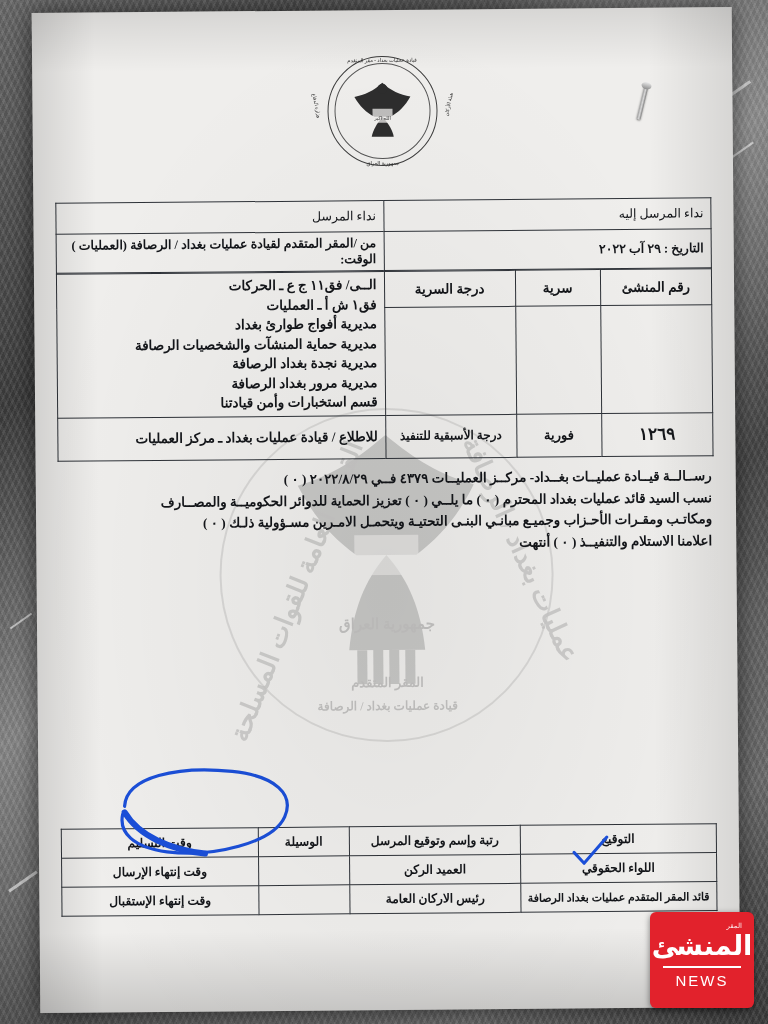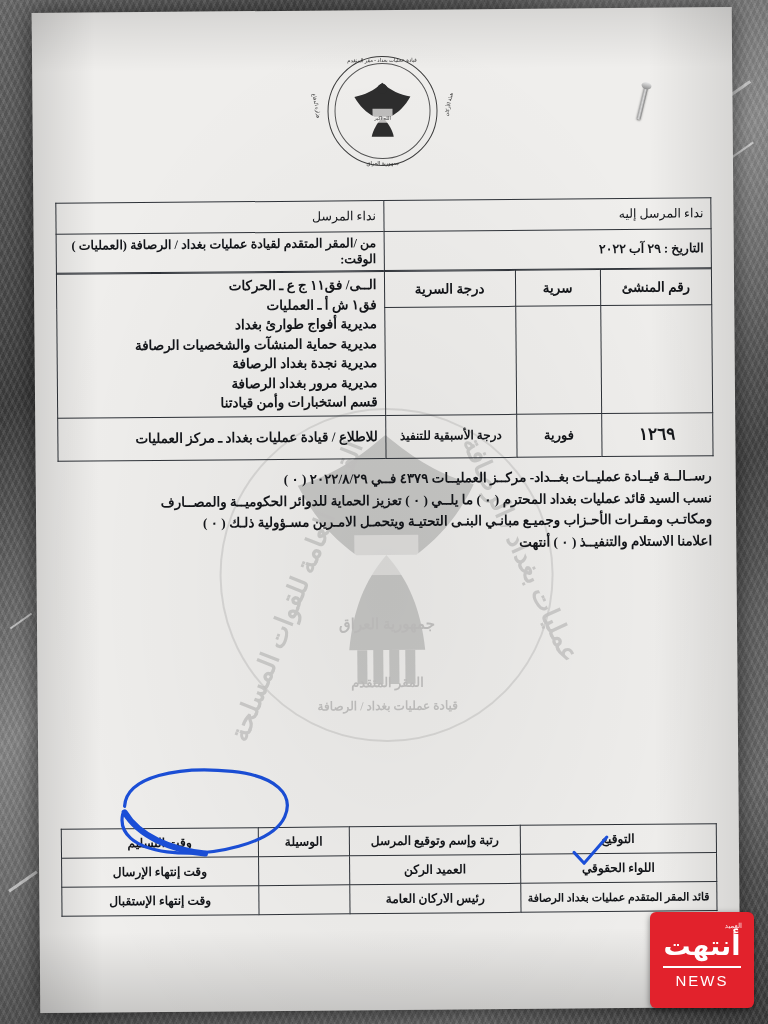--- a/index.html
+++ b/index.html
@@ -296,17 +296,17 @@
         <td class="lbl">وقت إنتهاء الإستقبال</td>
       </tr>
     </tbody>
       </table>
   </div>
 
   <div class="footer-note">عمر ٢٩ آب</div>
 </div>
 
 <div id="logo">
-  <div class="tiny">العميد</div>
-  <div class="ar">أنتهت</div>
+  <div class="tiny">المقر</div>
+  <div class="ar">المنشئ</div>
   <div class="bar"></div>
   <div class="en">NEWS</div>
 </div>
 
 </body></html>

